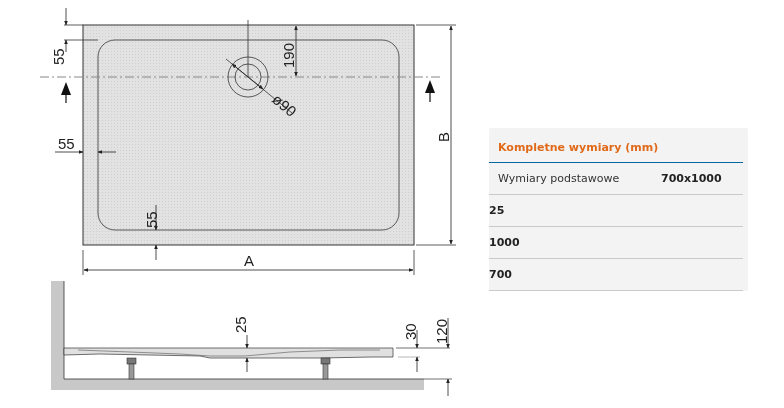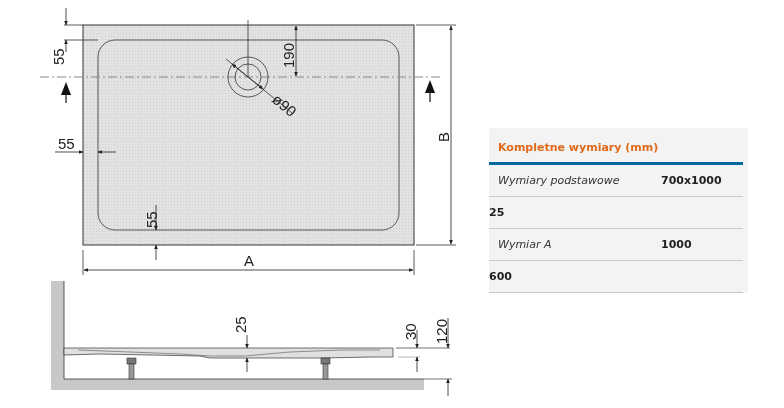--- a/index.html
+++ b/index.html
@@ -1,22 +1,22 @@
 <!DOCTYPE html>
 <html><head>
 <meta charset="utf-8">
 <style>
   html,body{margin:0;padding:0;background:#fff;}
   body{width:784px;height:408px;position:relative;overflow:hidden;font-family:"DejaVu Sans",sans-serif;}
   #drawing{position:absolute;left:0;top:0;}
   .dimtxt{font-family:"Liberation Sans",sans-serif;font-size:15px;fill:#222;}
   #spec{position:absolute;left:489px;top:128px;width:259px;background:#f3f3f3;border-radius:2px;}
-  #spec .hdr{color:#e06a1a;font-weight:bold;font-size:11px;padding:13px 0 0 9px;height:21px;border-bottom:3px solid #0369a1;margin-right:5px;}
+  #spec .hdr{color:#e06a1a;font-weight:bold;font-size:11px;padding:13px 0 0 9px;height:21px;border-bottom:1px solid #0369a1;margin-right:5px;}
   #spec .row{display:flex;height:31px;align-items:center;border-bottom:1px solid #c9c9c9;margin-right:5px;font-size:11px;color:#333;}
-  #spec .row .lbl{width:163px;padding-left:9px;font-style:italic;}
+  #spec .row .lbl{width:163px;padding-left:9px;}
   #spec .row .val{font-weight:bold;color:#222;}
 </style>
 </head>
 <body>
 
 <svg id="drawing" width="784" height="408" viewBox="0 0 784 408" xmlns="http://www.w3.org/2000/svg">
   <defs>
     <pattern id="dots" width="3" height="3" patternUnits="userSpaceOnUse">
       <rect width="3" height="3" fill="#e2e2e2"></rect>
       <rect width="1" height="1" fill="#cfcfcf"></rect>
@@ -109,19 +109,18 @@
 <div id="spec">
   <div class="hdr">Kompletne wymiary (mm)</div>
   <div class="row">
     <span class="lbl">Wymiary podstawowe</span>
     <span class="val">700x1000</span>
   </div>
   <div class="row">
     <span class="val">25</span>
   </div>
   <div class="row">
-    <span class="lbl">Wymiar A</span>
     <span class="val">1000</span>
   </div>
   <div class="row">
-    <span class="val">600</span>
+    <span class="val">700</span>
   </div>
 </div>
 
 </body></html>

